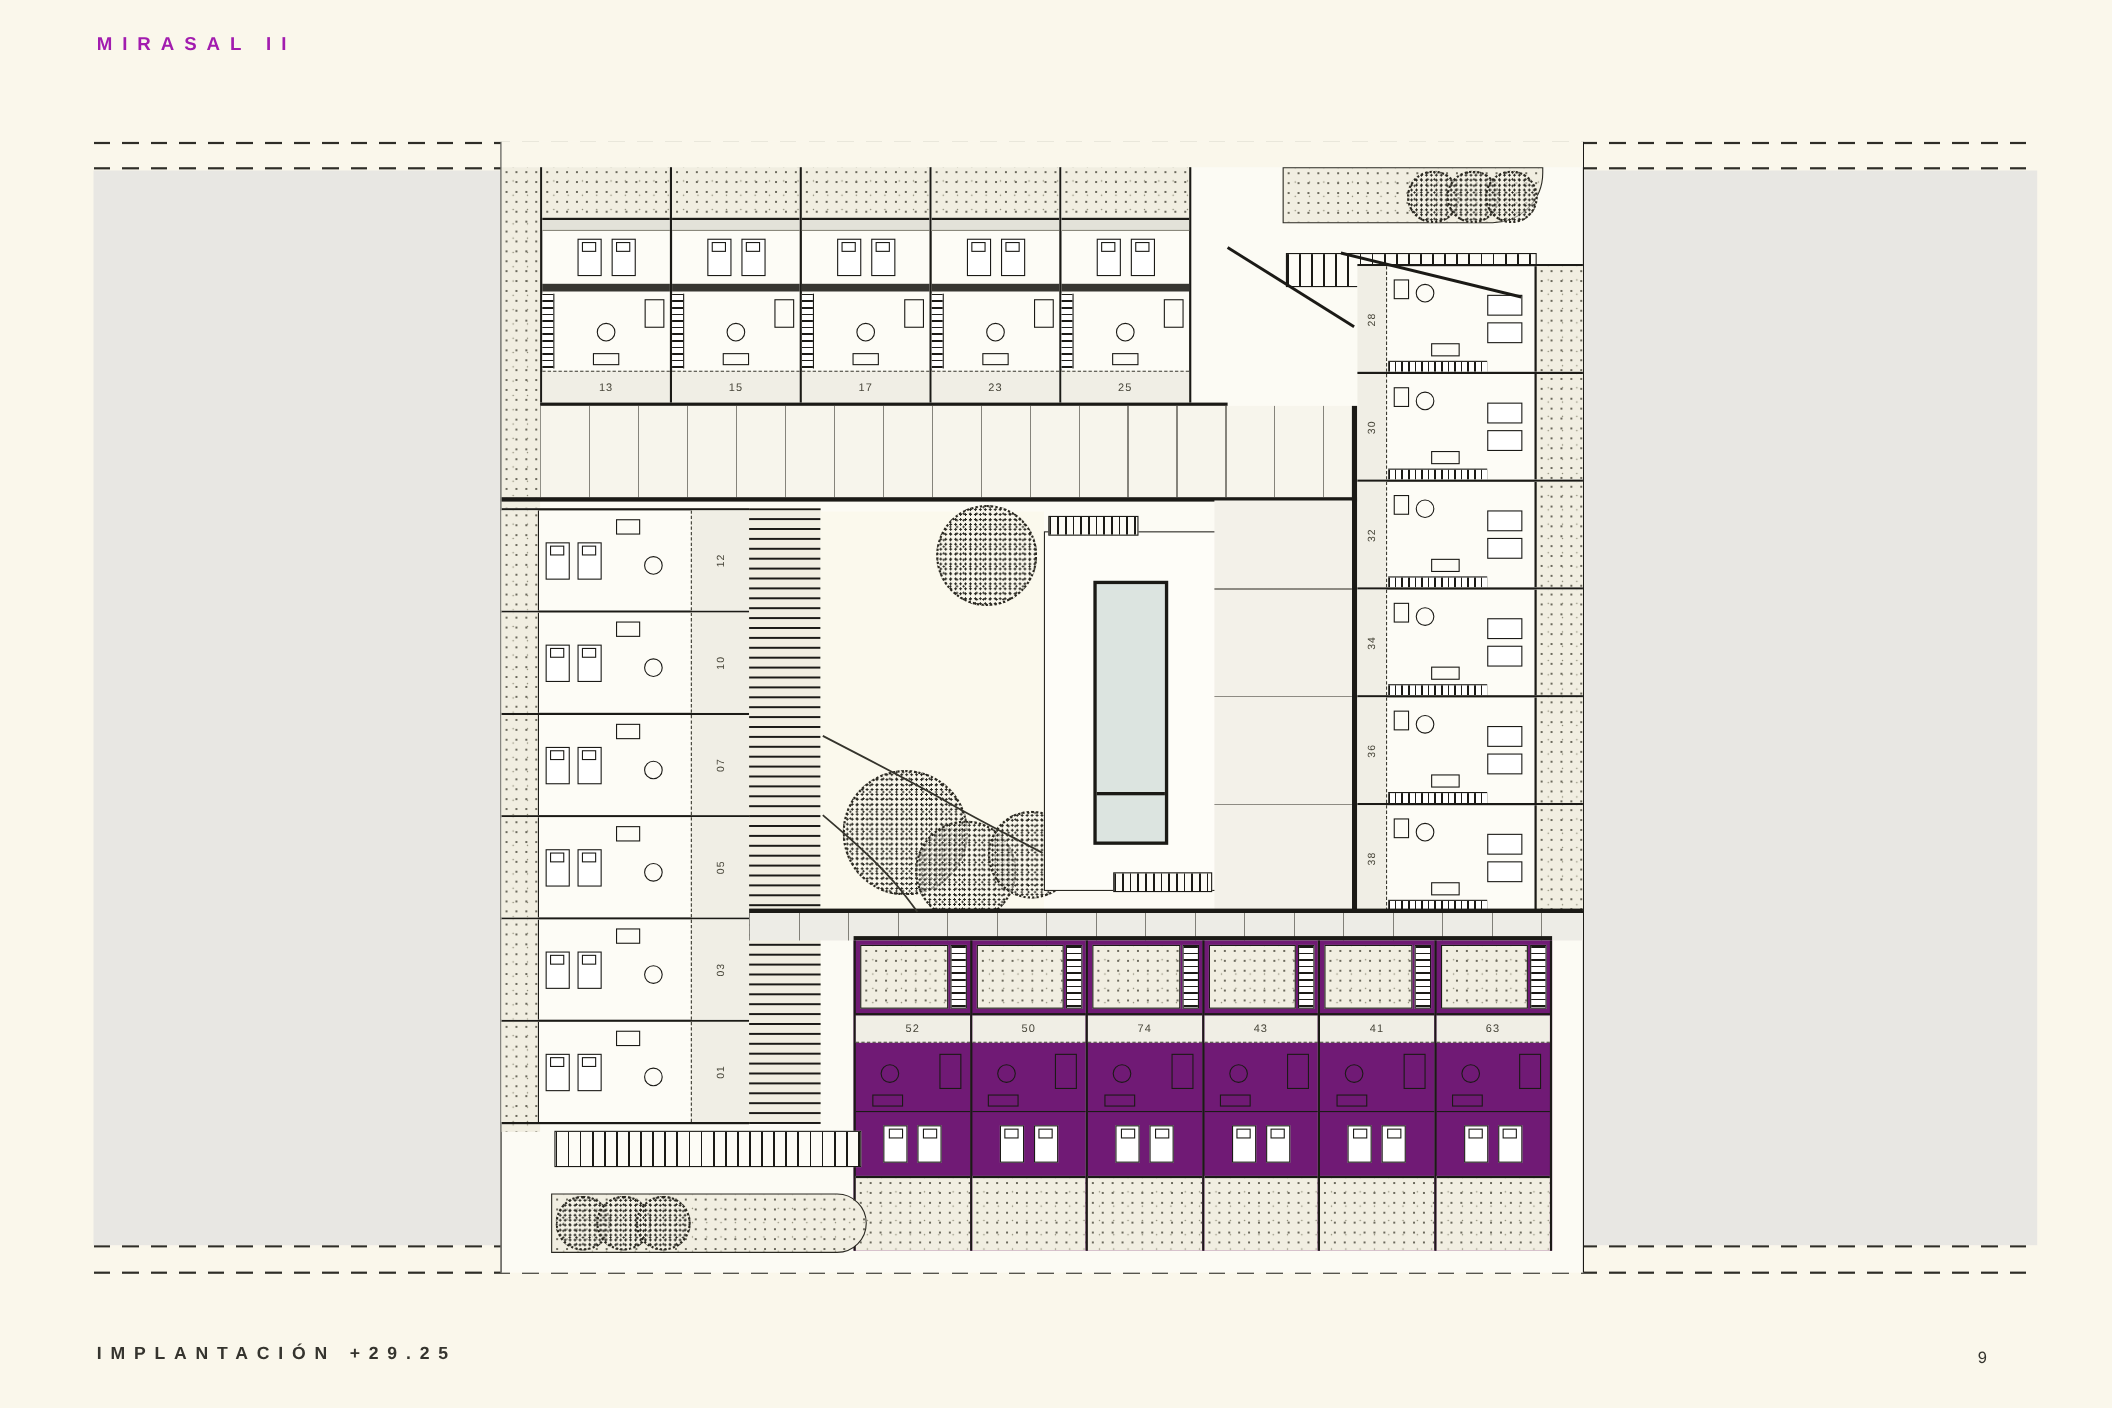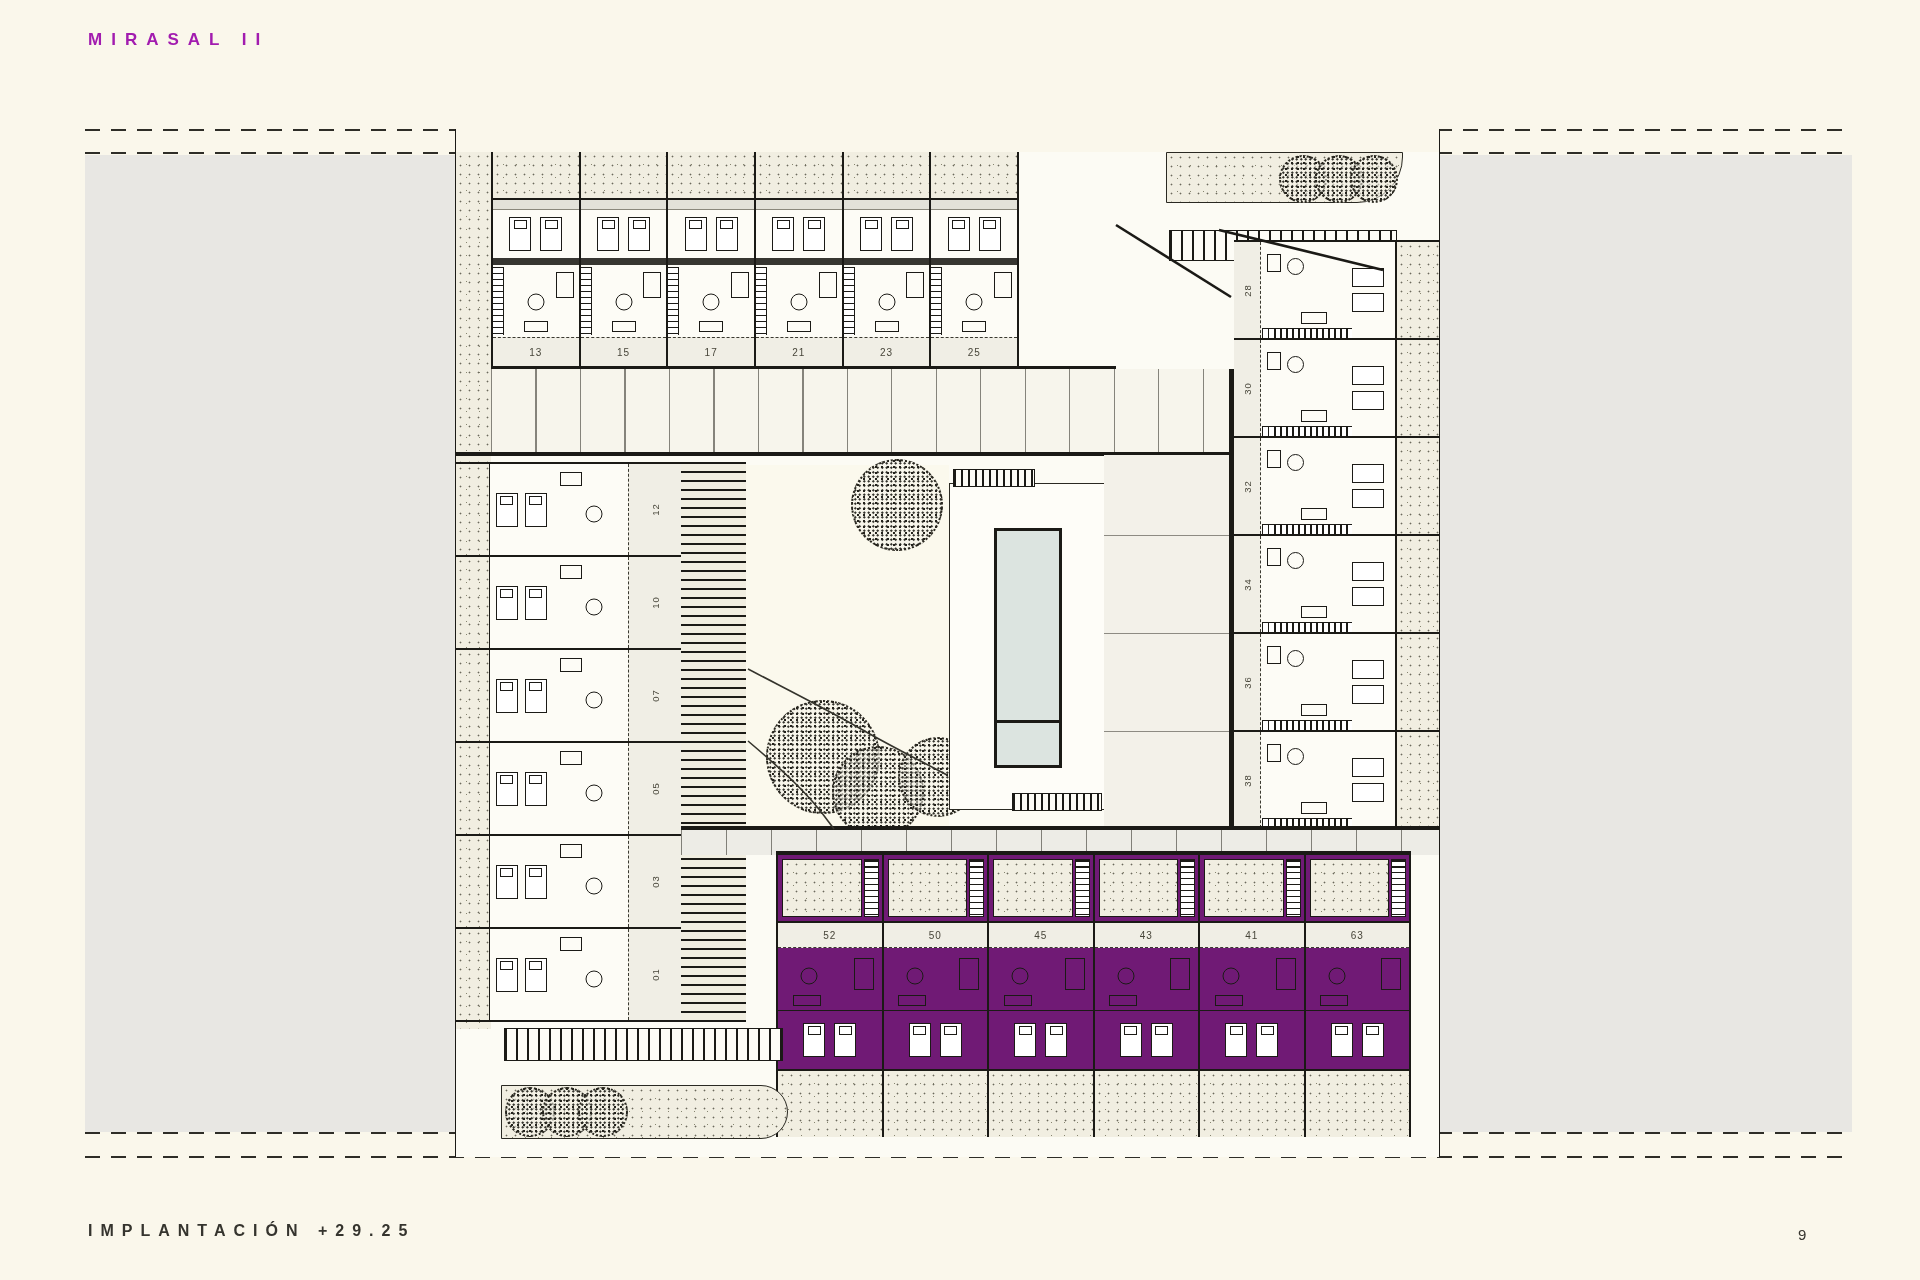--- a/index.html
+++ b/index.html
@@ -20,21 +20,21 @@
   .plan{left:455px;top:129px;width:983px;height:1028px;background:var(--planbg);
         border-left:1.5px solid var(--ink);border-right:1.5px solid var(--ink);}
   .plan .abs{position:absolute;}
   .stipple{background-color:var(--stip);
     background-image:radial-gradient(#6B695C 0.9px,transparent 1.05px),
                      radial-gradient(#86846F 0.7px,transparent 0.9px);
     background-size:9px 9px,13px 13px;background-position:0 0,4px 6px;}
   .heavy{background:var(--ink);}
   .topcream{left:0;top:0;width:983px;height:23px;background:var(--paper);}
   .lcol-stip{left:0;top:23px;width:35px;height:877px;}
-  .row-top{left:35px;top:23px;width:528px;height:214px;display:flex;}
+  .row-top{left:35px;top:23px;width:592px;height:214px;display:flex;}
   .hline1{left:35px;top:237px;width:625px;height:3px;}
   .road-top{left:35px;top:240px;width:743px;height:83px;background:#F7F5EC;
     background-image:repeating-linear-gradient(90deg,rgba(40,38,30,.55) 0 1px,transparent 1px 44.5px);}
   .hline2{left:0;top:323px;width:778px;height:4px;}
   .vline1{left:773px;top:240px;width:5px;height:461px;}
   .col-left{left:0;top:333px;width:225px;height:560px;display:flex;flex-direction:column;}
   .gardens-left{left:225px;top:333px;width:65px;height:560px;
     background-image:repeating-linear-gradient(180deg,var(--ink) 0 2px,transparent 2px 93.3px);}
   .garden{left:290px;top:336px;width:203px;height:365px;background:#FBF9ED;}
   .pool-deck{left:493px;top:354px;width:155px;height:325px;background:#FEFDF8;border:1.5px solid #2A2922;}
@@ -195,40 +195,20 @@
     <div class="ut-living">
       <span class="stairs-v"></span>
       <span class="kit"></span>
       <span class="tbl"></span>
       <span class="sofa"></span>
     </div>
     <div class="u-label ut-label">17</div>
   </div>
 
 
-  <div class="unit-top">
-    <div class="ut-garden stipple"></div>
-    <div class="ut-path"></div>
-    <div class="ut-beds">
-      <span class="bed">
-              <i></i>
-            </span>
-      <span class="bed">
-              <i></i>
-            </span>
-    </div>
-    <div class="ut-dark"></div>
-    <div class="ut-living">
-      <span class="stairs-v"></span>
-      <span class="kit"></span>
-      <span class="tbl"></span>
-      <span class="sofa"></span>
-    </div>
-    <div class="u-label ut-label">21</div>
-  </div>
 
   <div class="unit-top">
     <div class="ut-garden stipple"></div>
     <div class="ut-path"></div>
     <div class="ut-beds">
       <span class="bed">
               <i></i>
             </span>
       <span class="bed">
               <i></i>
@@ -561,21 +541,21 @@
     </div>
     <div class="ub-terrace stipple"></div>
   </div>
 
 
   <div class="unit-bottom">
     <div class="ub-garden">
       <span class="ub-court stipple"></span>
       <span class="ub-stair"></span>
     </div>
-    <div class="u-label ub-label">45</div>
+    <div class="u-label ub-label">74</div>
     <div class="ub-living">
       <span class="tbl"></span>
       <span class="kit"></span>
       <span class="sofa"></span>
     </div>
     <div class="ub-beds">
       <span class="bed">
               <i></i>
             </span>
       <span class="bed">

